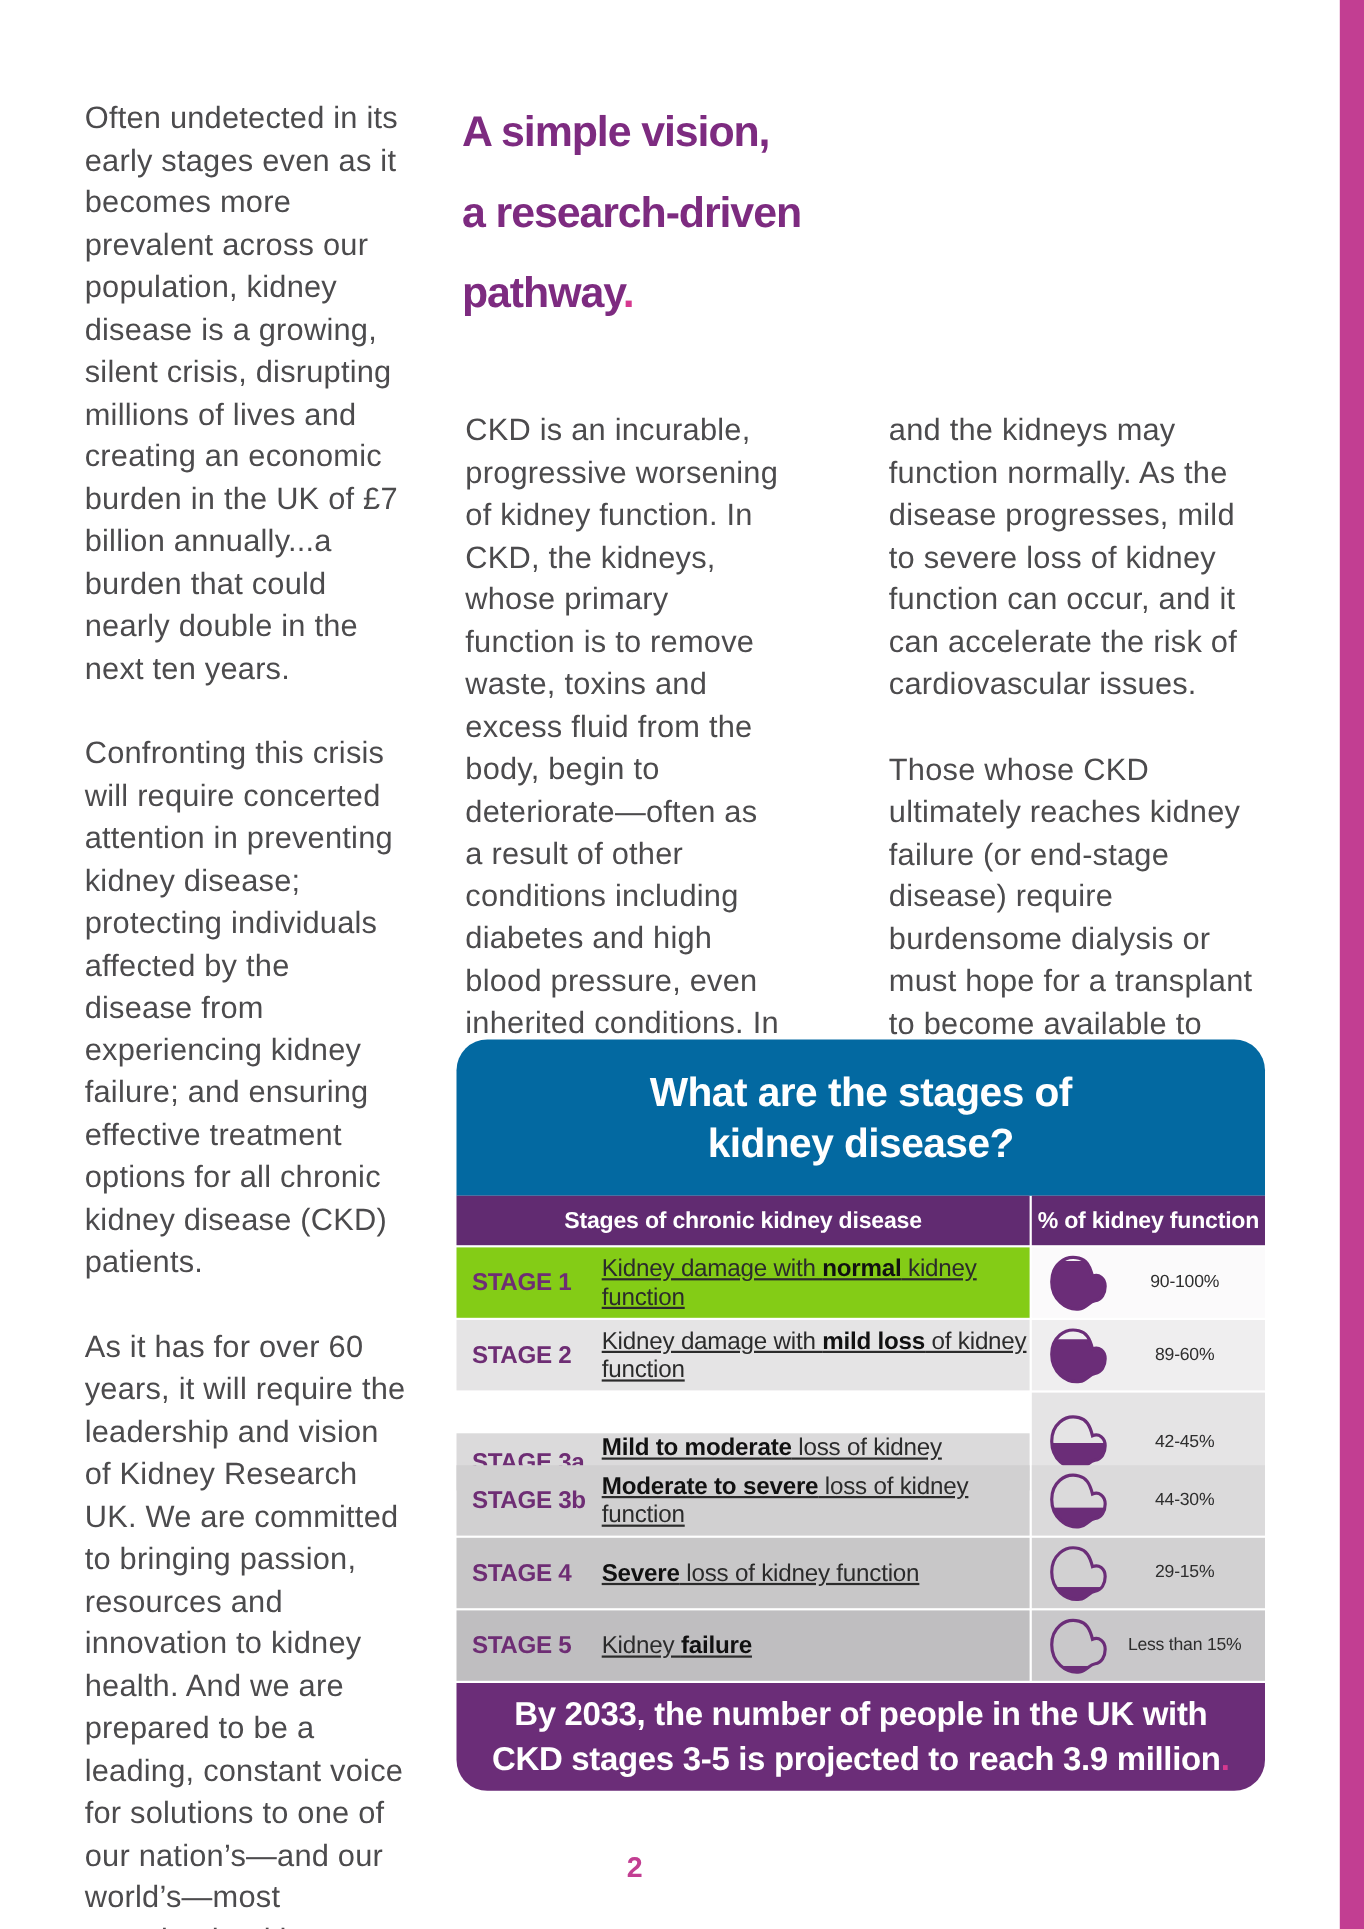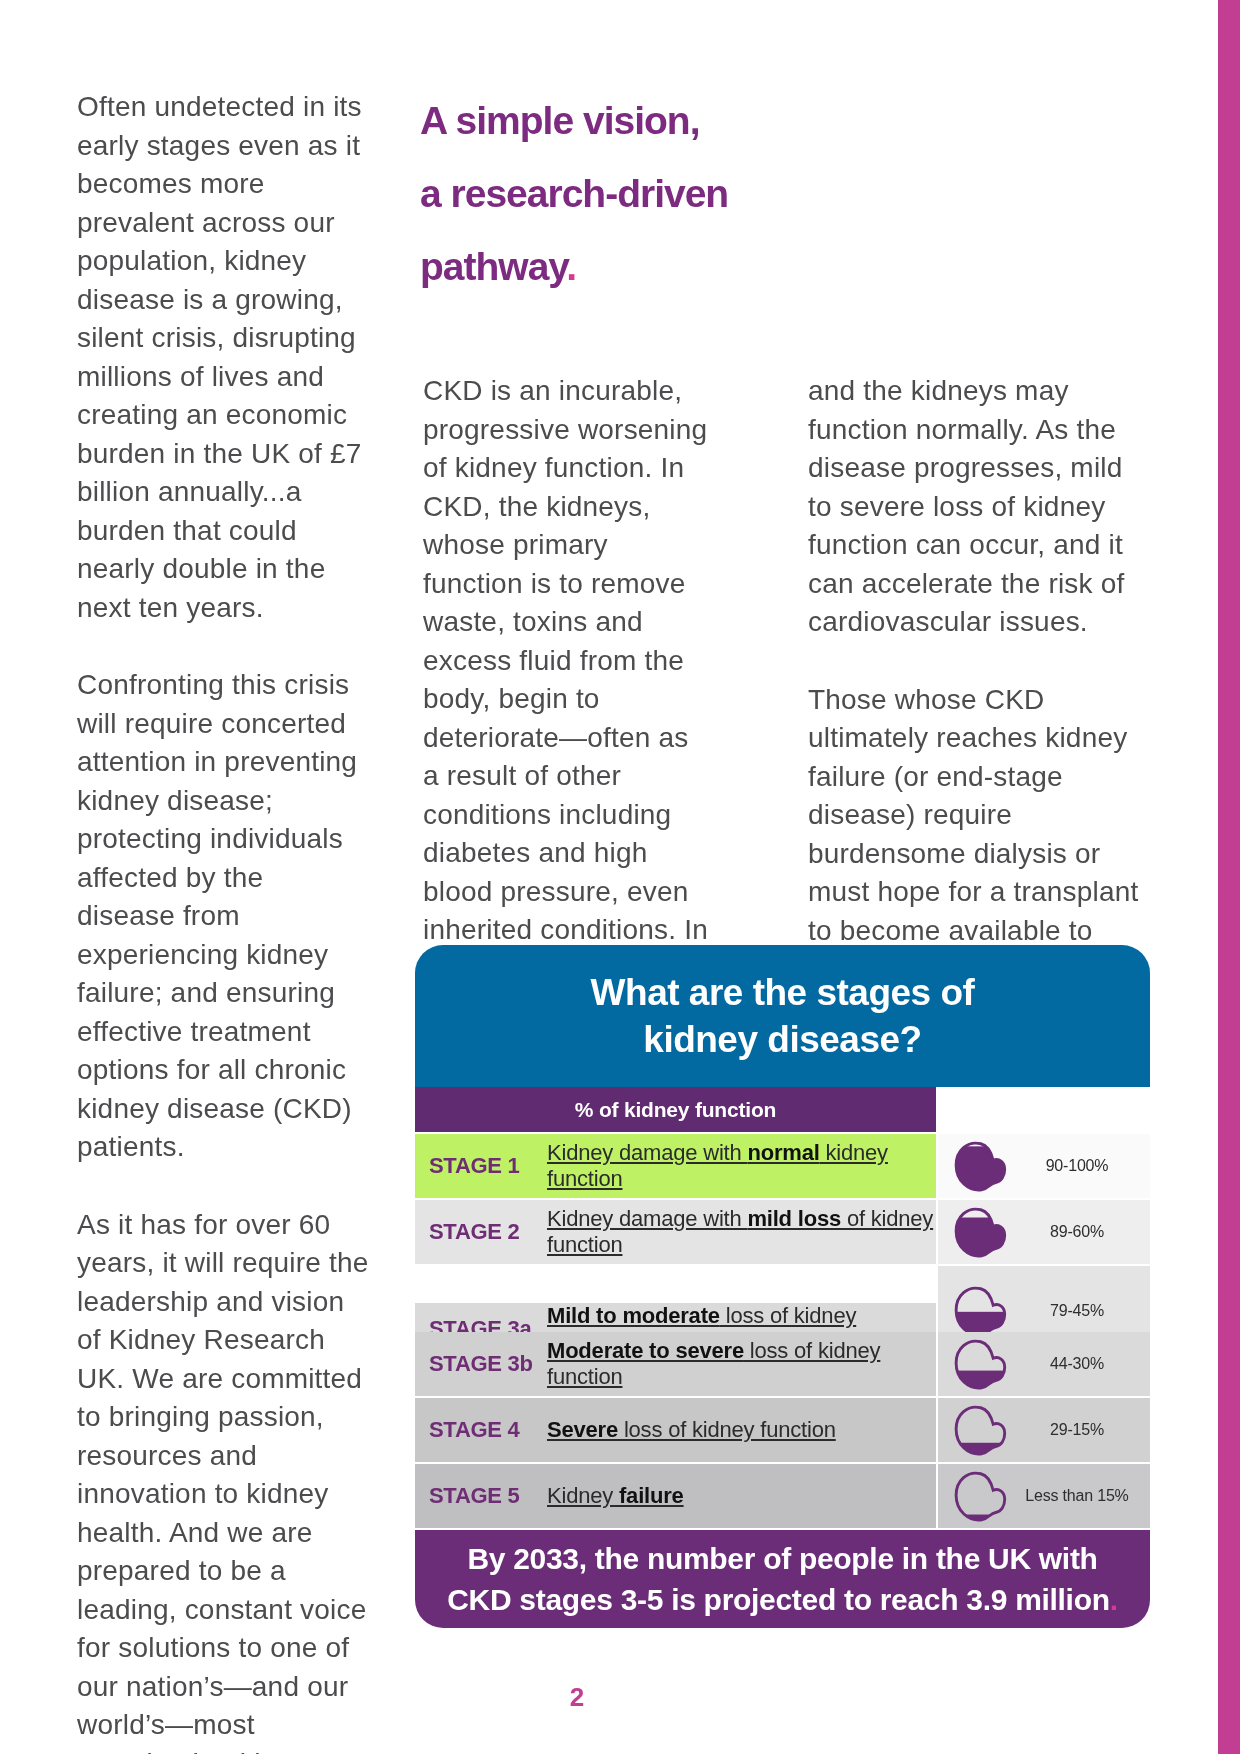--- a/index.html
+++ b/index.html
@@ -31,21 +31,21 @@
   .thead{display:grid;grid-template-columns:521px 212px;column-gap:2px;height:45px;}
   .thead .hcell{background:#612b71;color:#ffffff;font-size:21px;font-weight:700;
                 display:flex;align-items:center;justify-content:center;letter-spacing:-.2px;}
   .trow{display:grid;grid-template-columns:521px 212px;column-gap:2px;height:64px;margin-top:2px;}
   .cell-l{display:flex;align-items:center;padding-left:14px;}
   .cell-r{display:flex;align-items:center;padding-left:14px;}
   .stage{width:118px;flex:0 0 118px;color:#6e2d74;font-size:22px;font-weight:700;letter-spacing:-.3px;}
   .desc{flex:1;color:#2b2b2b;font-size:22px;letter-spacing:-.2px;text-decoration:underline;}
   .desc b{color:#111111;}
   .pct{flex:1;text-align:center;color:#2e2e2e;font-size:16px;letter-spacing:-.2px;padding-right:4px;}
-  .row1 .cell-l{background:#bef264;} .row1 .cell-r{background:#fbfafb;}
+  .row1 .cell-l{background:#84cc16;} .row1 .cell-r{background:#fbfafb;}
   .row2 .cell-l{background:#e5e4e5;} .row2 .cell-r{background:#efeeef;}
   .row3 .cell-l{background:#dbdadb;margin-top:37px;} .row3 .cell-r{background:#e5e4e5;}
   .row4 .cell-l{background:#d1d0d1;} .row4 .cell-r{background:#dbdadb;}
   .row5 .cell-l{background:#c8c7c8;} .row5 .cell-r{background:#d2d1d2;}
   .row6 .cell-l{background:#bfbec0;} .row6 .cell-r{background:#c9c8ca;}
   .kicon{flex:0 0 56px;}
   .kfill{fill:#6b2d78;}
   .kstroke{stroke:#6b2d78;stroke-width:3.5;fill:none;}
   .card-foot{height:98px;margin-top:2px;background:#6b2d78;border-radius:0 0 28px 28px;
              display:flex;flex-direction:column;align-items:center;justify-content:center;
@@ -84,20 +84,21 @@
   </div>
 
   <section class="card">
 
     <header class="card-head">
       <div>What are the stages of</div>
       <div>kidney disease?</div>
     </header>
 
     <div class="thead">
+      <div class="hcell">Stages of chronic kidney disease</div>
       <div class="hcell">% of kidney function</div>
     </div>
 
     <div class="trow row1">
       <div class="cell-l">
         <span class="stage">STAGE 1</span>
         <span class="desc"><span>Kidney damage with </span><b>normal</b><span> kidney function</span></span>
       </div>
       <div class="cell-r">
         <svg class="kicon" viewBox="0 0 68 68" width="56" height="56">
@@ -140,21 +141,21 @@
       <div class="cell-r">
         <svg class="kicon" viewBox="0 0 68 68" width="56" height="56">
           <defs>
               <clipPath id="kclip2">
                 <path d="M35,7 C19,3 5,15 5,33 C5,52 20,65 36,63 C44,62 46,55 53,54 C60,53 64,46 64,38 C64,29 57,24 50,27 C47,15 43,9 35,7 Z"></path>
               </clipPath>
             </defs>
           <rect class="kfill" x="0" y="35.0" width="68" height="29.0" clip-path="url(#kclip2)"></rect>
           <path class="kstroke" d="M35,7 C19,3 5,15 5,33 C5,52 20,65 36,63 C44,62 46,55 53,54 C60,53 64,46 64,38 C64,29 57,24 50,27 C47,15 43,9 35,7 Z"></path>
         </svg>
-        <span class="pct">79-45%</span>
+        <span class="pct">42-45%</span>
       </div>
     </div>
 
     <div class="trow row4">
       <div class="cell-l">
         <span class="stage">STAGE 3b</span>
         <span class="desc"><span></span><b>Moderate to severe</b><span> loss of kidney function</span></span>
       </div>
       <div class="cell-r">
         <svg class="kicon" viewBox="0 0 68 68" width="56" height="56">

